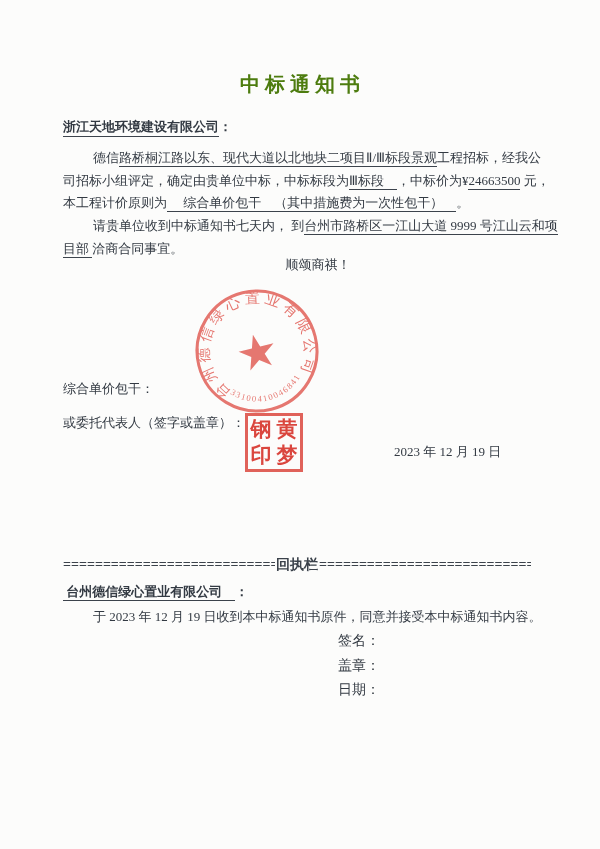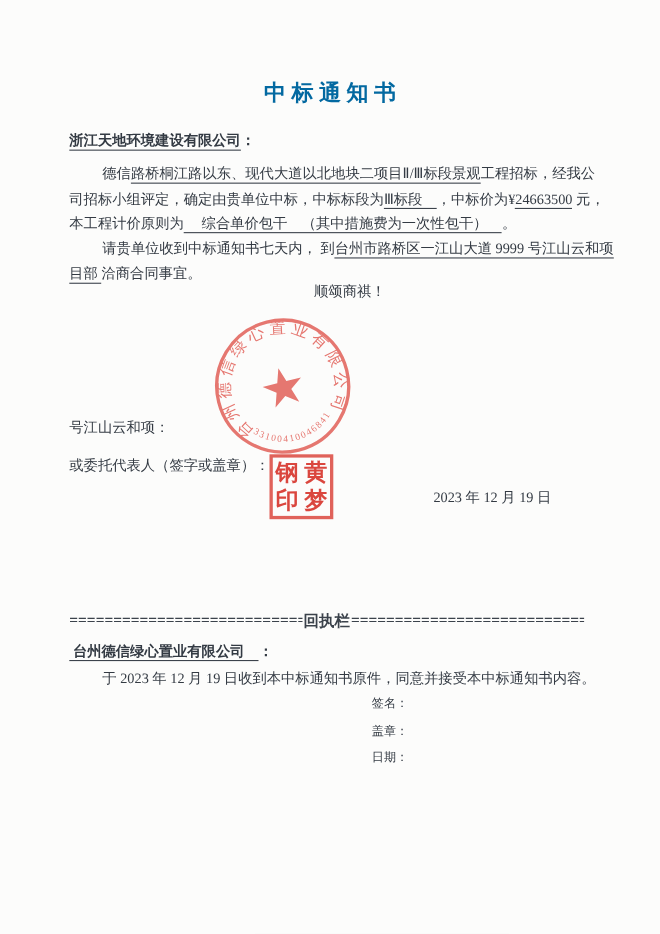--- a/index.html
+++ b/index.html
@@ -11,21 +11,21 @@
   html,body{margin:0;padding:0;background:#e8e8e8;}
   .page{
     position:relative;width:600px;height:849px;margin:0 auto;
     background:#fcfcfb;color:var(--ink-text);
     font-family:"Liberation Serif","DejaVu Serif",serif;
     overflow:hidden;
   }
   .abs{position:absolute;}
   .title{
     top:71px;left:0;width:600px;text-align:center;
-    font-size:20px;font-weight:bold;color:#0369a1;
+    font-size:20px;font-weight:bold;color:#4d7c0f;
   }
   .line{white-space:pre;font-size:13px;line-height:22.5px;}
   .bold{font-weight:bold;}
   .u{border-bottom:1px solid var(--underline);padding-bottom:1px;}
   .indent{text-indent:30px;}
   .block{left:63px;width:480px;}
   
   .seal{
     left:193px;top:287px;width:128px;height:128px;
     opacity:.8;transform:rotate(-14deg);pointer-events:none;
@@ -40,30 +40,30 @@
     opacity:.92;pointer-events:none;
   }
   .name-stamp span{line-height:25px;}
   .divider{
     left:63px;top:556px;width:468px;display:flex;align-items:center;
     font-size:14px;font-weight:bold;color:#3b424b;white-space:pre;
   }
   .divider .fill{flex:1;overflow:hidden;}
   .divider .fill.right{text-align:left;}
   .divider .label{padding:0 1px;}
-  .sig-label{font-size:11px;}
+  .sig-label{font-size:14px;}
 </style>
 </head>
 <body>
 
 <div class="page">
 
   <div class="abs title">中 标 通 知 书</div>
 
-  <div class="abs block line bold" style="top:117px;"><span class="u">浙江天地环境建设有限公司</span><span>：</span></div>
+  <div class="abs block line bold" style="top:117px;font-family:Liberation Mono, monospace;"><span class="u">浙江天地环境建设有限公司</span><span>：</span></div>
 
   <div class="abs block" style="top:147px;font-family:Liberation Serif, serif;">
     <div class="line indent"><span>德信</span><span class="u">路桥桐江路以东、现代大道以北地块二项目Ⅱ/Ⅲ标段景观</span><span>工程招标，经我公</span></div>
     <div class="line"><span>司招标小组评定，确定由贵单位中标，中标标段为</span><span class="u">Ⅲ标段　</span><span>，中标价为¥</span><span class="u">24663500</span><span> 元，</span></div>
     <div class="line"><span>本工程计价原则为</span><span class="u">　 综合单价包干　（其中措施费为一次性包干）　</span><span>。</span></div>
   </div>
 
   <div class="abs block" style="top:215px;">
     <div class="line indent"><span>请贵单位收到中标通知书七天内， 到</span><span class="u">台州市路桥区一江山大道 9999 号江山云和项</span></div>
     <div class="line"><span class="u">目部 </span><span>洽商合同事宜。</span></div>
@@ -80,21 +80,21 @@
         <textPath href="#sealTopArc" xlink:href="#sealTopArc" startOffset="50%">台州德信绿心置业有限公司</textPath>
       </text>
       <text font-size="8.5" letter-spacing="1.5" style="fill:var(--seal-red);" text-anchor="middle">
         <textPath href="#sealBotArc" xlink:href="#sealBotArc" startOffset="50%">33100410046841</textPath>
       </text>
       <text x="63" y="80" font-size="46" text-anchor="middle" style="fill:var(--seal-red);">★</text>
     </svg>
   </div>
 
 
-  <div class="abs block line" style="top:378px;">号江山云和项：</div>
+  <div class="abs block line" style="top:378px;">综合单价包干：</div>
 
   <div class="abs block line" style="top:412px;">或委托代表人（签字或盖章）：</div>
 
   <div class="abs name-stamp">
     <span>钢</span>
     <span>黄</span>
     <span>印</span>
     <span>梦</span>
   </div>
 

